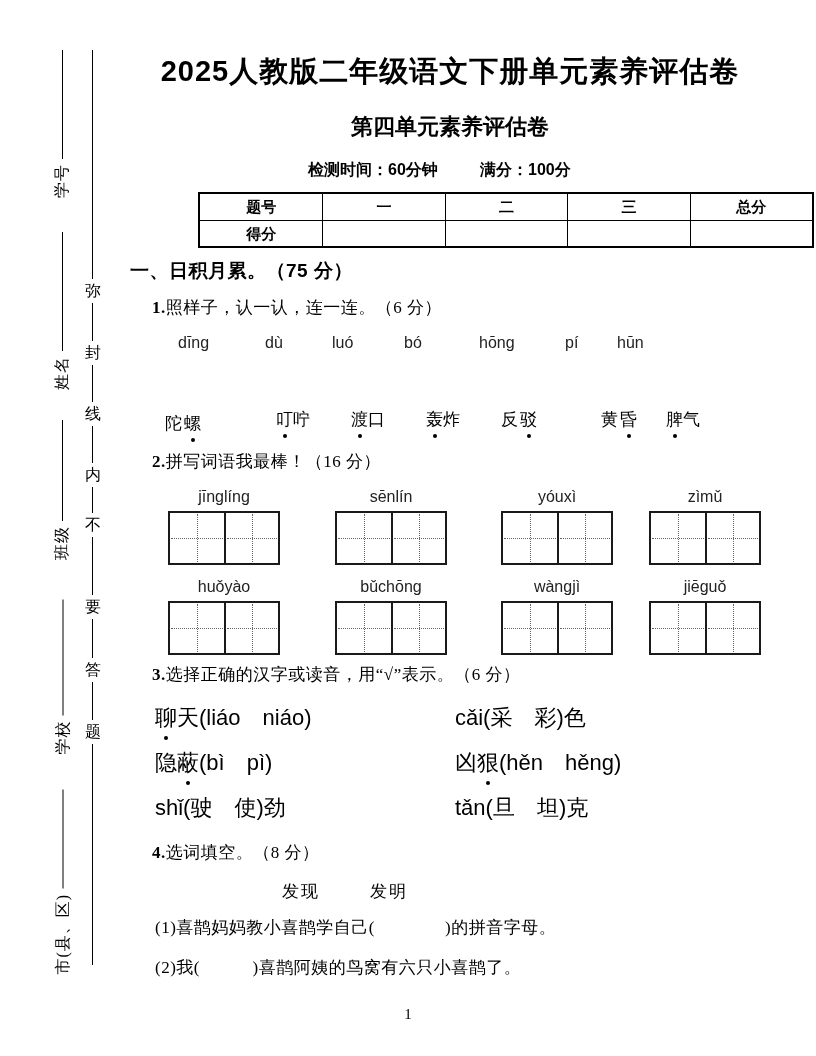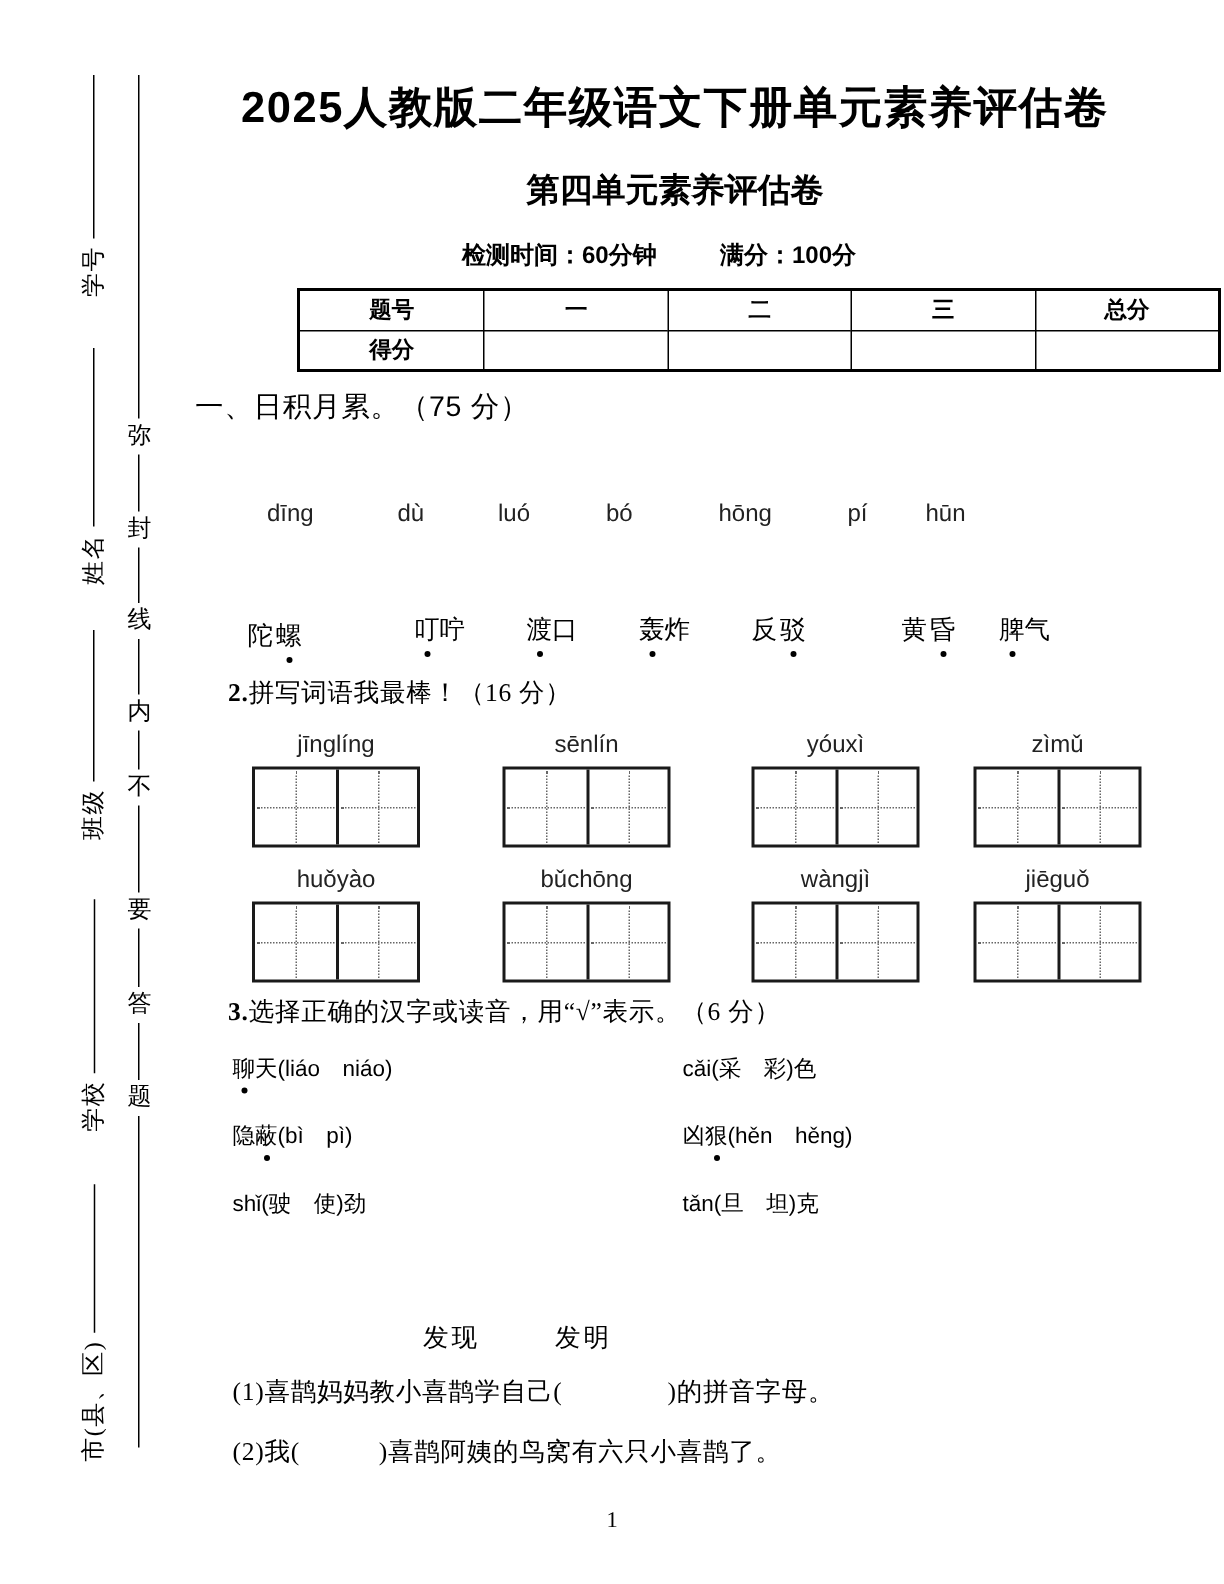--- a/index.html
+++ b/index.html
@@ -50,21 +50,21 @@
     font-weight:bold; font-size:15px;
   }
   .score-table .cell {
     height:26px; line-height:25px; text-align:center; color:#000;
     border-left:1.5px solid #000;
   }
   .score-table .cell:nth-child(5n+1){ border-left:none; }
   .score-table .cell:nth-child(n+6){ border-top:1.5px solid #000; }
   .sec-heading {
     font-family:"Liberation Sans","DejaVu Sans",sans-serif;
-    font-weight:normal; font-size:19px; color:#000; letter-spacing:0.5px;
+    font-weight:bold; font-size:19px; color:#000; letter-spacing:0.5px;
   }
   .qnum { font-weight:bold; font-family:"Liberation Serif","DejaVu Serif",serif; }
   .qtext { font-size:17px; color:#000; letter-spacing:0.5px; }
   .pinyin {
     font-family:"Liberation Sans","DejaVu Sans",sans-serif;
     font-size:16px; color:#222;
   }
   .word { font-size:17px; color:#000; letter-spacing:2px; white-space:nowrap; }
   .dot-under { position:relative; display:inline-block; letter-spacing:0; }
   .dot-under::after {
@@ -72,21 +72,21 @@
     bottom:-7px; width:4px; height:4px; border-radius:50%; background:#000;
   }
   .dot-under:empty::after { display:none; }
   
   .tzg { position:absolute; display:flex; border:2px solid #1a1a1a; background:#fff; }
   .tzg .cell { width:54px; height:50px; position:relative; }
   .tzg .cell + .cell { border-left:2px solid #1a1a1a; }
   .tzg .cell::before { content:""; position:absolute; left:50%; top:1px; bottom:1px; border-left:1px dotted #666; }
   .tzg .cell::after  { content:""; position:absolute; top:50%; left:1px; right:1px; border-top:1px dotted #666; }
   .pline { position:absolute; width:112px; display:flex; justify-content:center; }
-  .q3item { font-size:15px; white-space:nowrap; color:#000;
+  .q3item { font-size:22px; white-space:nowrap; color:#000;
     font-family:"Liberation Sans","DejaVu Sans",sans-serif; }
   .q4item { font-size:17px; color:#000; letter-spacing:0.5px; white-space:nowrap; }
   .bank-word { font-size:17px; color:#000; letter-spacing:2px; }
   .page-num {
     position:absolute; top:1006px; left:0; width:816px; text-align:center;
     font-size:15px; color:#000; font-family:"Liberation Serif","DejaVu Serif",serif;
   }
 </style>
 </head>
 <body>
@@ -142,20 +142,21 @@
       <div class="cell">总分</div>
       <div class="cell">得分</div>
       <div class="cell"></div>
       <div class="cell"></div>
       <div class="cell"></div>
       <div class="cell"></div>
     </div>
 
     <div class="abs sec-heading" style="top:258px; left:0;">一、日积月累。（75 分）</div>
 
+    <div class="abs qtext" style="top:296px; left:22px;"><span class="qnum">1.</span><span>照样子，认一认，连一连。（6 分）</span></div>
 
     <div>
       <span class="abs pinyin" style="top:334px; left:48px;">dīng</span>
       <span class="abs pinyin" style="top:334px; left:135px;">dù</span>
       <span class="abs pinyin" style="top:334px; left:202px;">luó</span>
       <span class="abs pinyin" style="top:334px; left:274px;">bó</span>
       <span class="abs pinyin" style="top:334px; left:349px;">hōng</span>
       <span class="abs pinyin" style="top:334px; left:435px;">pí</span>
       <span class="abs pinyin" style="top:334px; left:487px;">hūn</span>
     </div>
@@ -246,20 +247,21 @@
 
     <div>
       <span class="abs q3item" style="top:703px; left:25px;"><span></span><span class="dot-under">聊</span><span>天(liáo　niáo)</span></span>
       <span class="abs q3item" style="top:703px; left:325px;"><span>cǎi(采　彩)色</span><span class="dot-under"></span><span></span></span>
       <span class="abs q3item" style="top:748px; left:25px;"><span>隐</span><span class="dot-under">蔽</span><span>(bì　pì)</span></span>
       <span class="abs q3item" style="top:748px; left:325px;"><span>凶</span><span class="dot-under">狠</span><span>(hěn　hěng)</span></span>
       <span class="abs q3item" style="top:793px; left:25px;"><span>shǐ(驶　使)劲</span><span class="dot-under"></span><span></span></span>
       <span class="abs q3item" style="top:793px; left:325px;"><span>tǎn(旦　坦)克</span><span class="dot-under"></span><span></span></span>
     </div>
 
+    <div class="abs qtext" style="top:841px; left:22px;"><span class="qnum">4.</span><span>选词填空。（8 分）</span></div>
 
     <span class="abs bank-word" style="top:880px; left:152px;">发现</span>
     <span class="abs bank-word" style="top:880px; left:240px;">发明</span>
 
     <span class="abs q4item" style="top:916px; left:25px;">(1)喜鹊妈妈教小喜鹊学自己(　　　　)的拼音字母。</span>
     <span class="abs q4item" style="top:956px; left:25px;font-family:Liberation Serif, serif;">(2)我(　　　)喜鹊阿姨的鸟窝有六只小喜鹊了。</span>
 
   </div>
 
   <div class="page-num">1</div>

